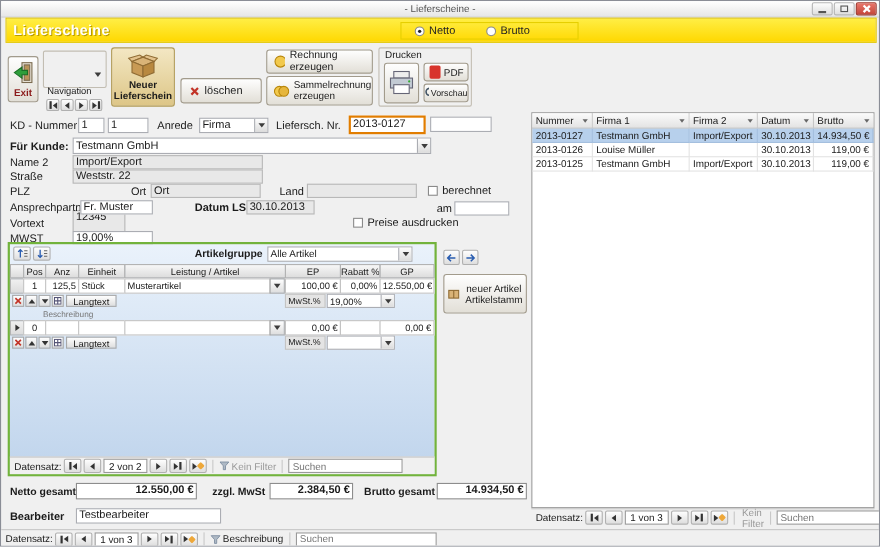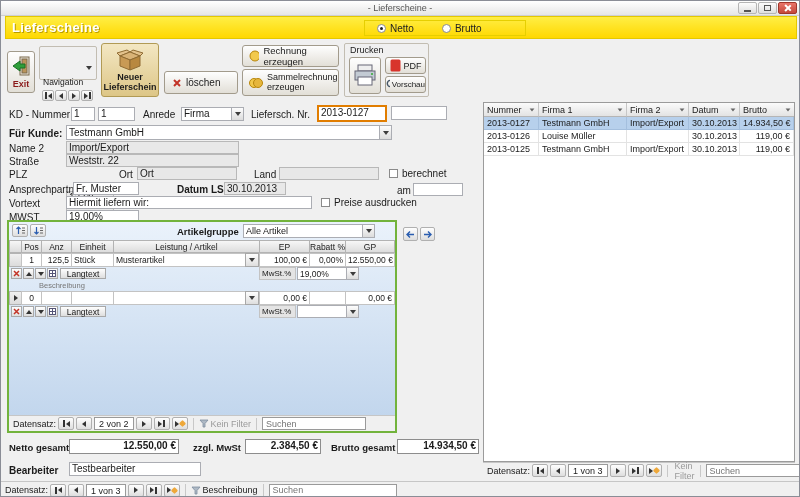--- a/index.html
+++ b/index.html
@@ -253,21 +253,20 @@
     </span>
 
   <span class="lbl" style="left:8px;top:183px;">Ansprechpartner</span>
   <div class="inp" style="left:72px;top:181px;width:66px;height:13px;">Fr. Muster</div>
   <span class="lbl b" style="left:176px;top:183px;">Datum LS</span>
   <div class="inp gray" style="left:223px;top:181px;width:62px;height:13px;">30.10.2013</div>
   <span class="lbl" style="left:396px;top:184px;">am</span>
   <div class="inp" style="left:412px;top:182px;width:50px;height:13px;"></div>
 
   <span class="lbl" style="left:8px;top:197px;">Vortext</span>
-  <div class="inp" style="left:65px;top:195px;width:246px;height:13px;">Hiermit liefern wir:</div>
   <span class="chkrow" style="left:320px;top:196px;">
       <span class="chk"></span>
       <span>Preise ausdrucken</span>
     </span>
 
   <span class="lbl" style="left:8px;top:211px;">MWST</span>
   <div class="inp" style="left:65px;top:209px;width:73px;height:13px;">19,00%</div>
 
   <div class="abs" id="subform">
     <span class="nbtn" style="position:absolute;left:3px;top:2px;width:16px;height:13px;">
@@ -423,20 +422,27 @@
     <svg width="9" height="9">
         <path d="M8 4.5 H1 M4 1.5 L1 4.5 L4 7.5" stroke="#2a5db0" stroke-width="1.4" fill="none"></path>
       </svg>
   </span>
   <span class="nbtn abs" style="left:419px;top:226px;width:15px;height:14px;">
     <svg width="9" height="9">
         <path d="M1 4.5 H8 M5 1.5 L8 4.5 L5 7.5" stroke="#2a5db0" stroke-width="1.4" fill="none"></path>
       </svg>
   </span>
 
+  <div class="abs btn" style="left:402px;top:248px;width:76px;height:36px;gap:5px;font-size:9px;">
+    <svg width="11" height="10">
+        <rect x="1" y="2" width="9" height="7" fill="#d9b377" stroke="#8f6b33"></rect>
+        <line x1="5.5" y1="2" x2="5.5" y2="9" stroke="#8f6b33"></line>
+      </svg>
+    <span style="text-align:center;line-height:10px;"><span>neuer Artikel</span><br><span>Artikelstamm</span></span>
+  </div>
 
   <span class="lbl b" style="left:8px;top:441px;font-size:9.5px;">Netto gesamt</span>
   <div class="inp r" style="left:68px;top:438px;width:110px;height:15px;font-weight:bold;border-color:#8d8d8d;">12.550,00 €</div>
   <span class="lbl b" style="left:192px;top:441px;font-size:9.5px;">zzgl. MwSt</span>
   <div class="inp r" style="left:244px;top:438px;width:76px;height:15px;font-weight:bold;border-color:#8d8d8d;">2.384,50 €</div>
   <span class="lbl b" style="left:330px;top:441px;font-size:9.5px;">Brutto gesamt</span>
   <div class="inp r" style="left:396px;top:438px;width:82px;height:15px;font-weight:bold;border-color:#8d8d8d;">14.934,50 €</div>
 
   <span class="lbl b" style="left:8px;top:464px;">Bearbeiter</span>
   <div class="inp" style="left:68px;top:461px;width:132px;height:14px;">Testbearbeiter</div>

